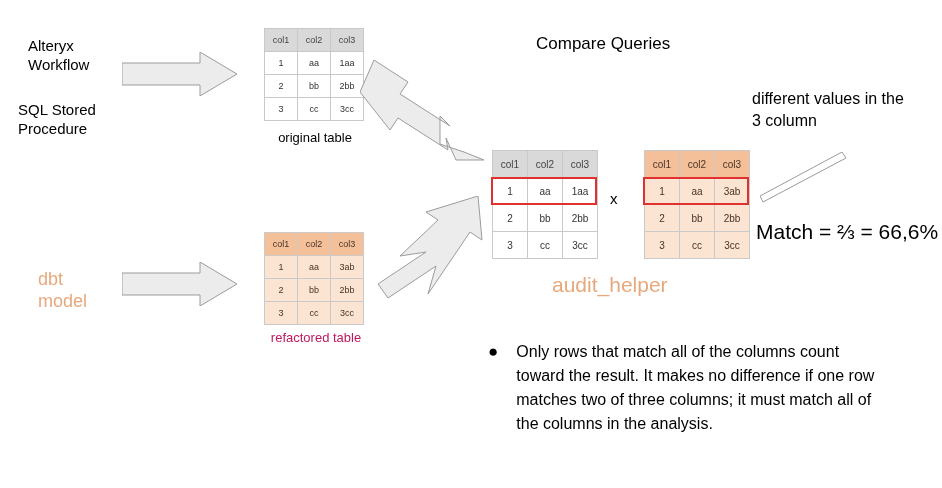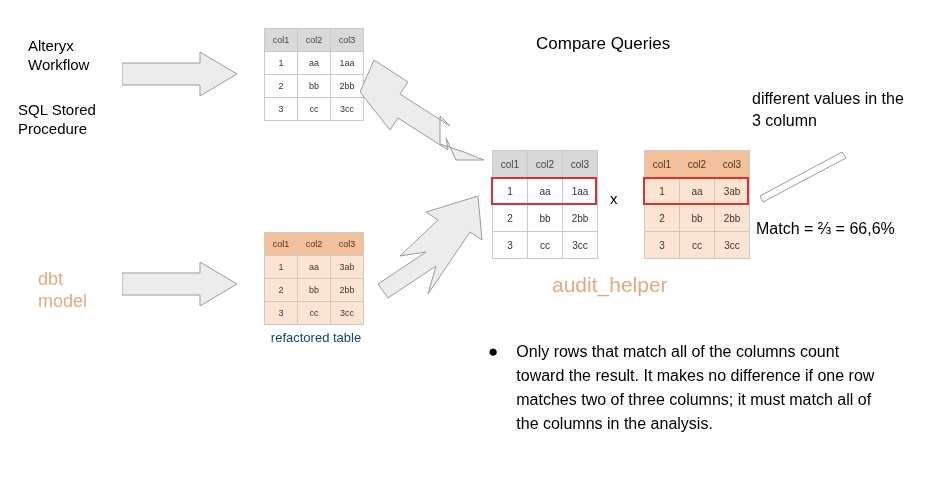--- a/index.html
+++ b/index.html
@@ -31,32 +31,32 @@
   .label-orange {
     font-size: 18px;
     line-height: 22px;
     color: #e8a87c;
   }
   .caption {
     font-size: 13px;
     color: #000;
     text-align: center;
   }
-  .caption.orange { color: #0c4a6e; }
+  .caption.orange { color: #be185d; }
   .title-compare {
     font-size: 17px;
     color: #000;
   }
   .note-right {
     font-size: 16px;
     line-height: 22px;
     color: #000;
   }
   .match-text {
-    font-size: 16px;
+    font-size: 21px;
     color: #000;
   }
   .audit-helper {
     font-size: 21px;
     color: #e8a87c;
   }
   .times-x {
     font-size: 15px;
     color: #000;
   }
@@ -168,20 +168,21 @@
         <td>2bb</td>
       </tr>
       <tr>
         <td>3</td>
         <td>cc</td>
         <td>3cc</td>
       </tr>
     </tbody>
       </table>
   </div>
+  <div class="abs caption" style="left:250px; top:130px; width:130px;">original table</div>
 
   <div class="abs" style="left:264px; top:232px;">
     <table class="t w1 orange">
       <tbody>
           <tr>
         <th>col1</th>
         <th>col2</th>
         <th>col3</th>
       </tr>
       <tr>

